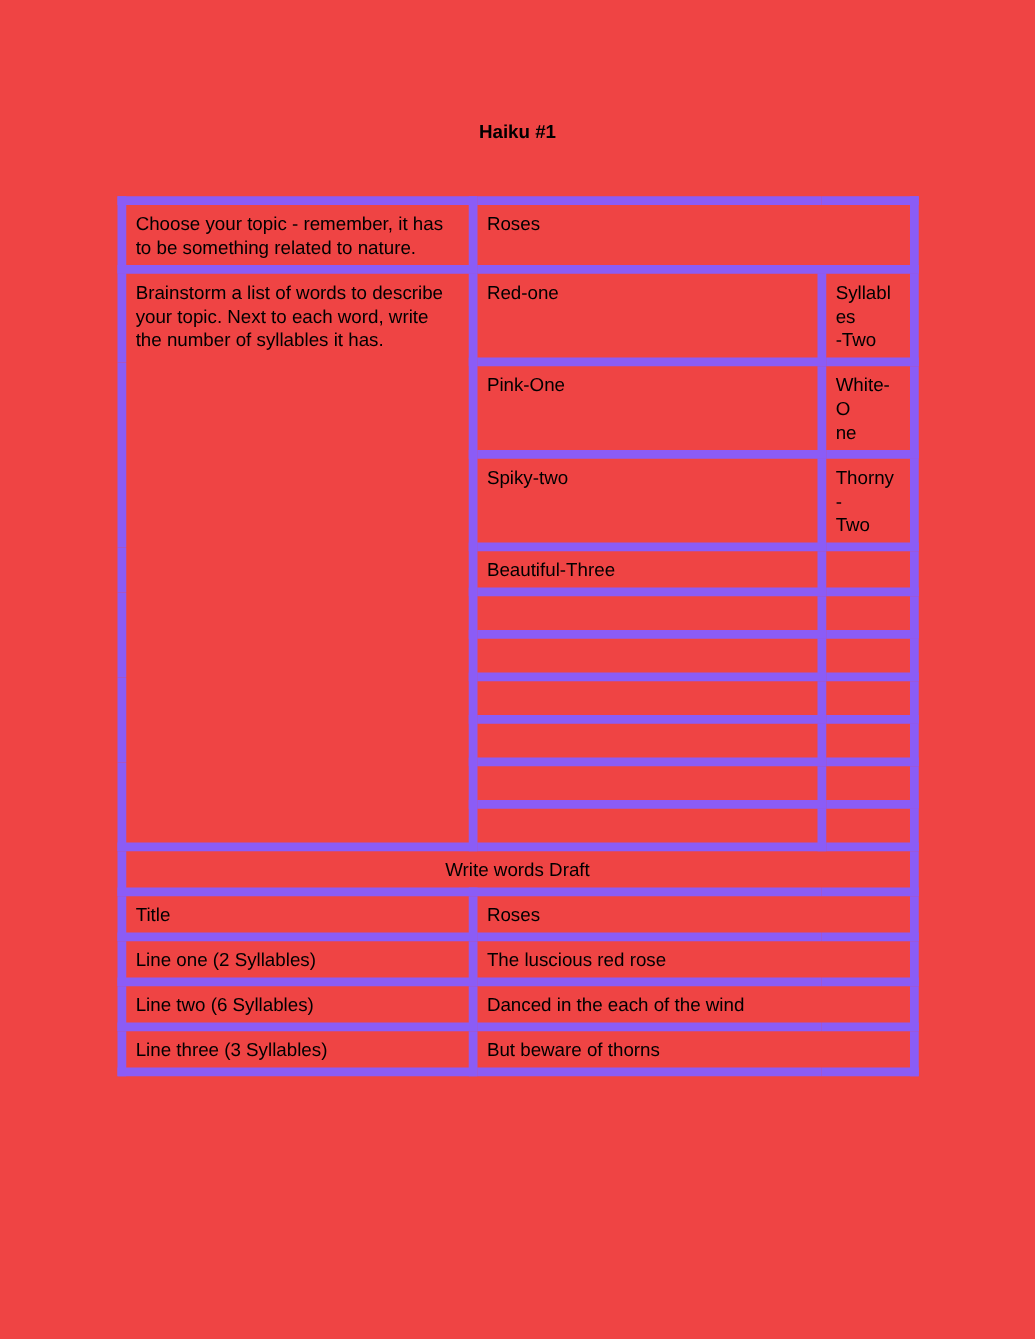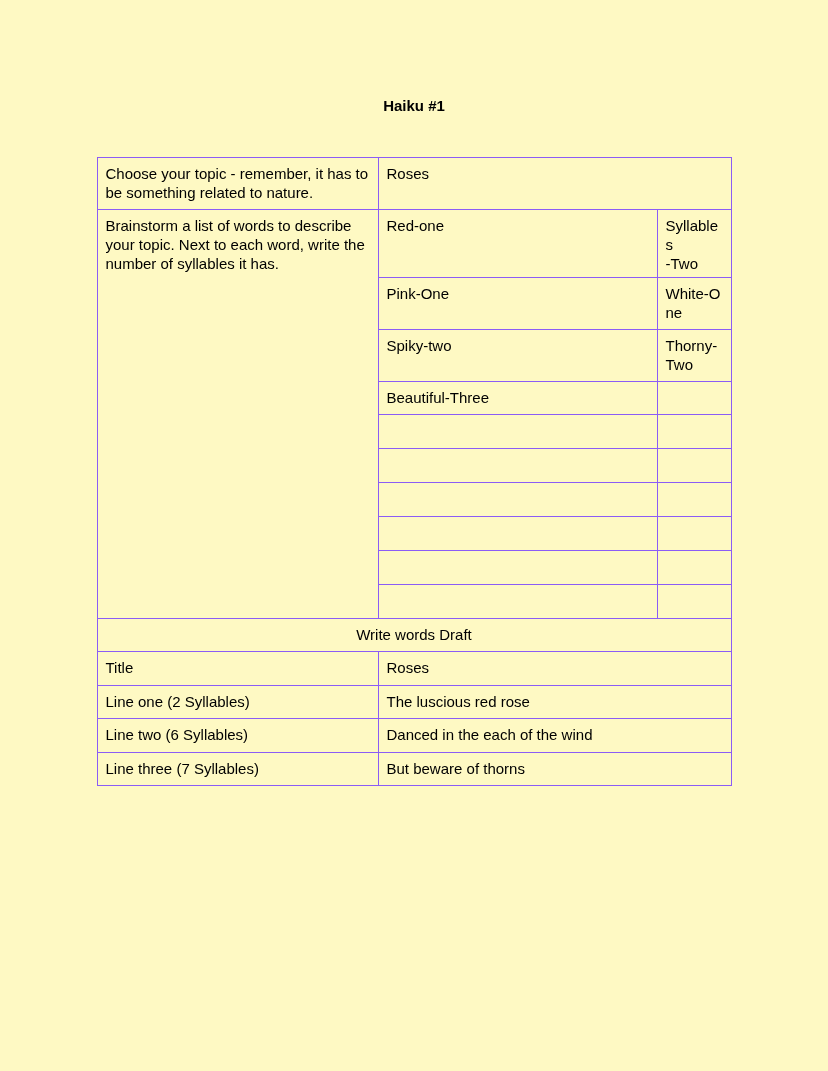--- a/index.html
+++ b/index.html
@@ -4,40 +4,40 @@
 <style>
   html, body {
     margin: 0;
     padding: 0;
     background: #ffffff;
   }
   .page {
     position: relative;
     width: 828px;
     height: 1071px;
-    background: #fef9c3;
+    background: #ef4444;
     font-family: "Liberation Sans", sans-serif;
     color: #000000;
     overflow: hidden;
   }
   .doc-title {
     padding-top: 97px;
     text-align: center;
     font-size: 15px;
     font-weight: bold;
     line-height: 18px;
   }
   table.worksheet {
     border-collapse: collapse;
     table-layout: fixed;
     width: 634px;
     margin: 42px auto 0 auto;
   }
   table.worksheet td {
-    border: 1px solid #8b5cf6;
+    border: 7px solid #8b5cf6;
     vertical-align: top;
     padding: 6px 8px 4px 8px;
     font-size: 15px;
     line-height: 19px;
     overflow: hidden;
     word-wrap: break-word;
     margin-left: 24px;
   }
   tr.r-tall  { height: 52px; }
   tr.r-short { height: 34px; }
@@ -136,20 +136,20 @@
         <td>Line one (2 Syllables)</td>
         <td colspan="2">The luscious red rose</td>
       </tr>
 
       <tr class="r-short">
         <td>Line two (6 Syllables)</td>
         <td colspan="2">Danced in the each of the wind</td>
       </tr>
 
       <tr class="r-short2">
-        <td>Line three (7 Syllables)</td>
+        <td>Line three (3 Syllables)</td>
         <td colspan="2">But beware of thorns</td>
       </tr>
 
     </tbody>
   </table>
 
 </div>
 
 </body></html>

